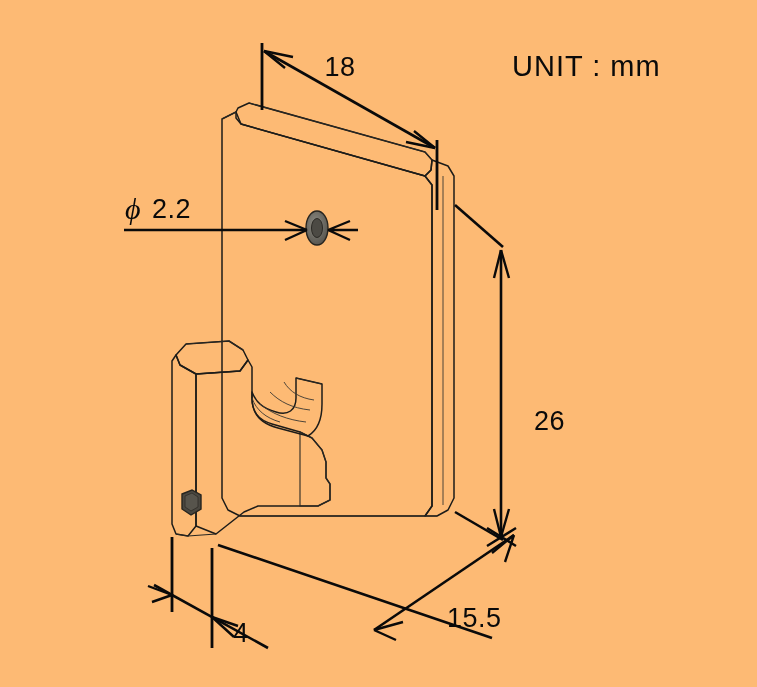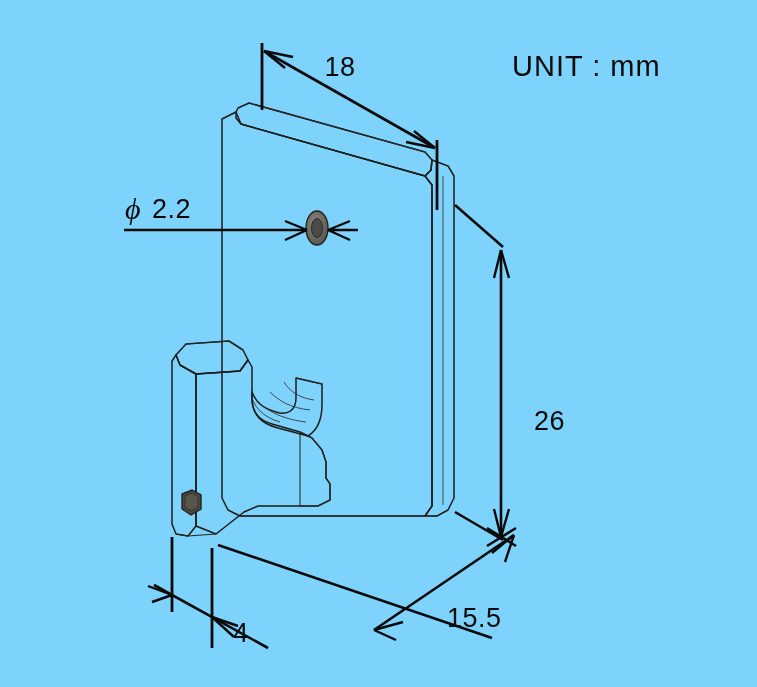--- a/index.html
+++ b/index.html
@@ -9,21 +9,21 @@
     background: #ffffff;
   }
   body {
     font-family: "Liberation Sans", sans-serif;
     -webkit-font-smoothing: antialiased;
   }
   #drawing-root {
     position: relative;
     width: 757px;
     height: 687px;
-    background: #7dd3fc;
+    background: #fdba74;
     overflow: hidden;
   }
   #drawing-svg {
     position: absolute;
     top: 0;
     left: 0;
     width: 757px;
     height: 687px;
     display: block;
   }

